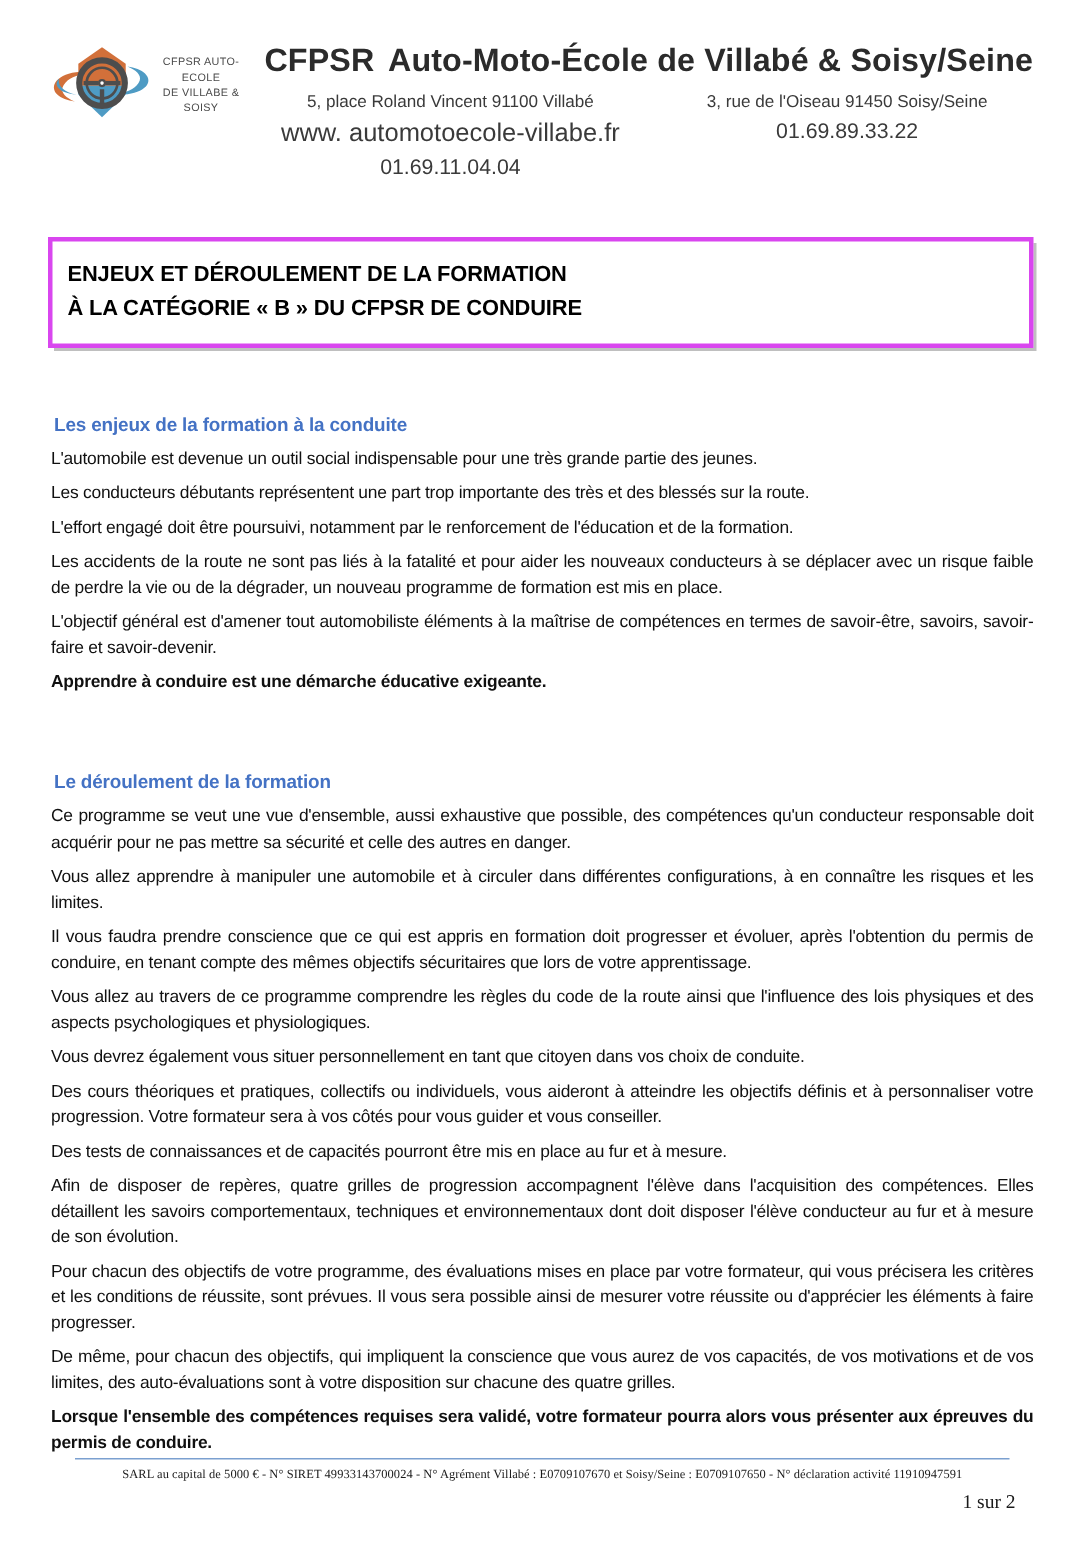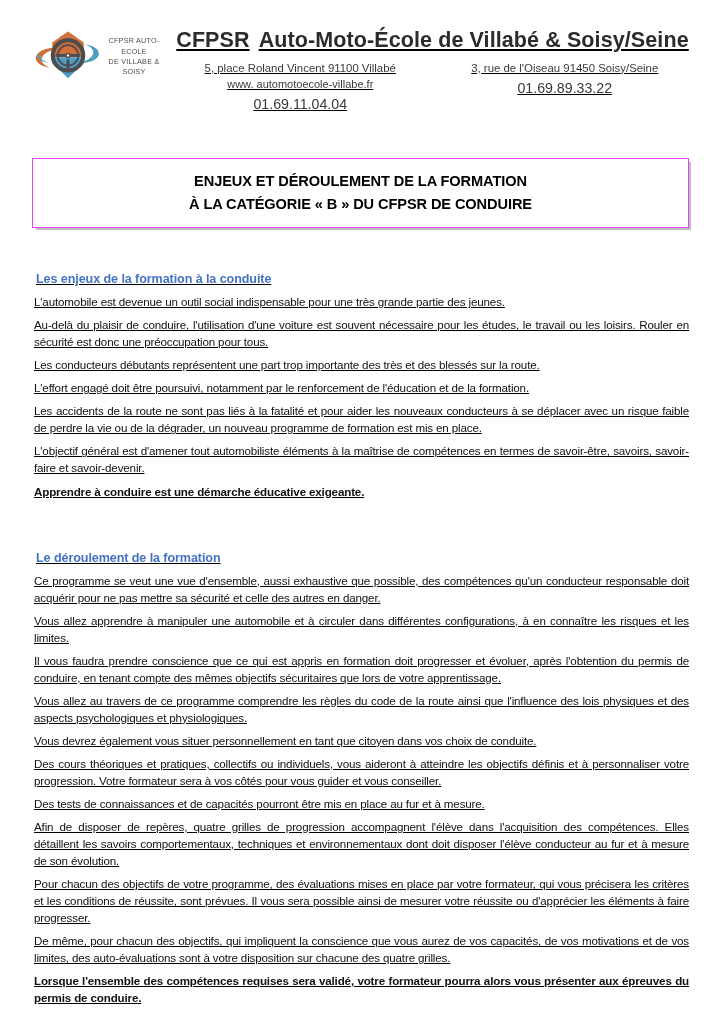--- a/index.html
+++ b/index.html
@@ -46,21 +46,20 @@
     text-align: center;
     font-family: "Liberation Sans", sans-serif;
     font-size: 7.2px;
     letter-spacing: 0.25px;
     color: #4a4a4a;
     line-height: 1.45;
   }
   .header-right {
     flex: 1 1 auto;
     padding-left: 6px;
-    text-decoration: underline;
   }
   .org-title {
     text-align: center;
     font-family: "Liberation Sans", sans-serif;
     font-weight: bold;
     font-size: 21.5px;
     color: #2b2b2b;
     letter-spacing: 0.1px;
     line-height: 1.15;
     margin-top: 14px;
@@ -75,54 +74,52 @@
     flex: 1 1 50%;
     text-align: center;
     font-family: "Liberation Sans", sans-serif;
     color: #3a3a3a;
   }
   .branch .addr {
     font-size: 11.4px;
     line-height: 1.4;
   }
   .branch .web {
-    font-size: 11px;
+    font-size: 17px;
     line-height: 1.45;
   }
   .branch .web.bold { font-weight: bold; }
   .branch .tel {
     font-size: 14.2px;
     line-height: 1.5;
     margin-top: 1px;
   }
 
   
   .title-box-wrap {
     padding: 34px 30px 0 32px;
   }
   .title-box {
-    border: 1px solid #d946ef;
+    border: 3px solid #d946ef;
     box-shadow: 3px 3px 0 -1px #bfbfbf;
     background: #ffffff;
     padding: 11px 10px 12px 10px;
-    text-align: center;
   }
   .title-line {
     font-family: "Liberation Sans", sans-serif;
     font-weight: bold;
     font-size: 14.6px;
     letter-spacing: -0.1px;
     color: #000000;
     line-height: 1.55;
   }
 
   
   .content {
     padding: 44px 30px 0 34px;
-    text-decoration: underline;
   }
   .section { margin-bottom: 2px; }
   .section-heading {
     font-family: "Liberation Sans", sans-serif;
     font-weight: bold;
     font-size: 12.6px;
     color: #4472c4;
     margin: 0 0 7px 2px;
     letter-spacing: -0.1px;
   }
@@ -229,21 +226,20 @@
       <div class="title-line">ENJEUX ET DÉROULEMENT DE LA FORMATION</div>
       <div class="title-line">À LA CATÉGORIE « B » DU CFPSR DE CONDUIRE</div>
     </div>
   </div>
 
   <div class="content">
     <div id="sections-root">
         <div class="section">
           <div class="section-heading" style="color: rgb(68, 114, 196);">Les enjeux de la formation à la conduite</div>
           <p class="para">L'automobile est devenue un outil social indispensable pour une très grande partie des jeunes.</p>
-          <p class="para">Au-delà du plaisir de conduire, l'utilisation d'une voiture est souvent nécessaire pour les études, le travail ou les loisirs. Rouler en sécurité est donc une préoccupation pour tous.</p>
           <p class="para">Les conducteurs débutants représentent une part trop importante des très et des blessés sur la route.</p>
           <p class="para">L'effort engagé doit être poursuivi, notamment par le renforcement de l'éducation et de la formation.</p>
           <p class="para">Les accidents de la route ne sont pas liés à la fatalité et pour aider les nouveaux conducteurs à se déplacer avec un risque faible de perdre la vie ou de la dégrader, un nouveau programme de formation est mis en place.</p>
           <p class="para">L'objectif général est d'amener tout automobiliste éléments à la maîtrise de compétences en termes de savoir-être, savoirs, savoir-faire et savoir-devenir.</p>
           <p class="para bold">Apprendre à conduire est une démarche éducative exigeante.</p>
         </div>
         <div class="section-gap"></div>
         <div class="section">
           <div class="section-heading" style="color: rgb(68, 114, 196); margin-top: 29px;">Le déroulement de la formation</div>
           <p class="para">Ce programme se veut une vue d'ensemble, aussi exhaustive que possible, des compétences qu'un conducteur responsable doit acquérir pour ne pas mettre sa sécurité et celle des autres en danger.</p>
@@ -254,14 +250,19 @@
           <p class="para">Des cours théoriques et pratiques, collectifs ou individuels, vous aideront à atteindre les objectifs définis et à personnaliser votre progression. Votre formateur sera à vos côtés pour vous guider et vous conseiller.</p>
           <p class="para">Des tests de connaissances et de capacités pourront être mis en place au fur et à mesure.</p>
           <p class="para">Afin de disposer de repères, quatre grilles de progression accompagnent l'élève dans l'acquisition des compétences. Elles détaillent les savoirs comportementaux, techniques et environnementaux dont doit disposer l'élève conducteur au fur et à mesure de son évolution.</p>
           <p class="para">Pour chacun des objectifs de votre programme, des évaluations mises en place par votre formateur, qui vous précisera les critères et les conditions de réussite, sont prévues. Il vous sera possible ainsi de mesurer votre réussite ou d'apprécier les éléments à faire progresser.</p>
           <p class="para">De même, pour chacun des objectifs, qui impliquent la conscience que vous aurez de vos capacités, de vos motivations et de vos limites, des auto-évaluations sont à votre disposition sur chacune des quatre grilles.</p>
           <p class="para bold">Lorsque l'ensemble des compétences requises sera validé, votre formateur pourra alors vous présenter aux épreuves du permis de conduire.</p>
         </div>
       </div>
   </div>
 
+  <div class="footer">
+    <div class="footer-rule" style="border-top-color: rgb(123, 160, 208);"></div>
+    <div class="footer-text">SARL au capital de 5000 € - N° SIRET 49933143700024 - N° Agrément  Villabé : E0709107670 et Soisy/Seine : E0709107650 - N° déclaration activité 11910947591</div>
+    <div class="footer-page">1 sur 2</div>
+  </div>
 
 </div>
 
 </body></html>

